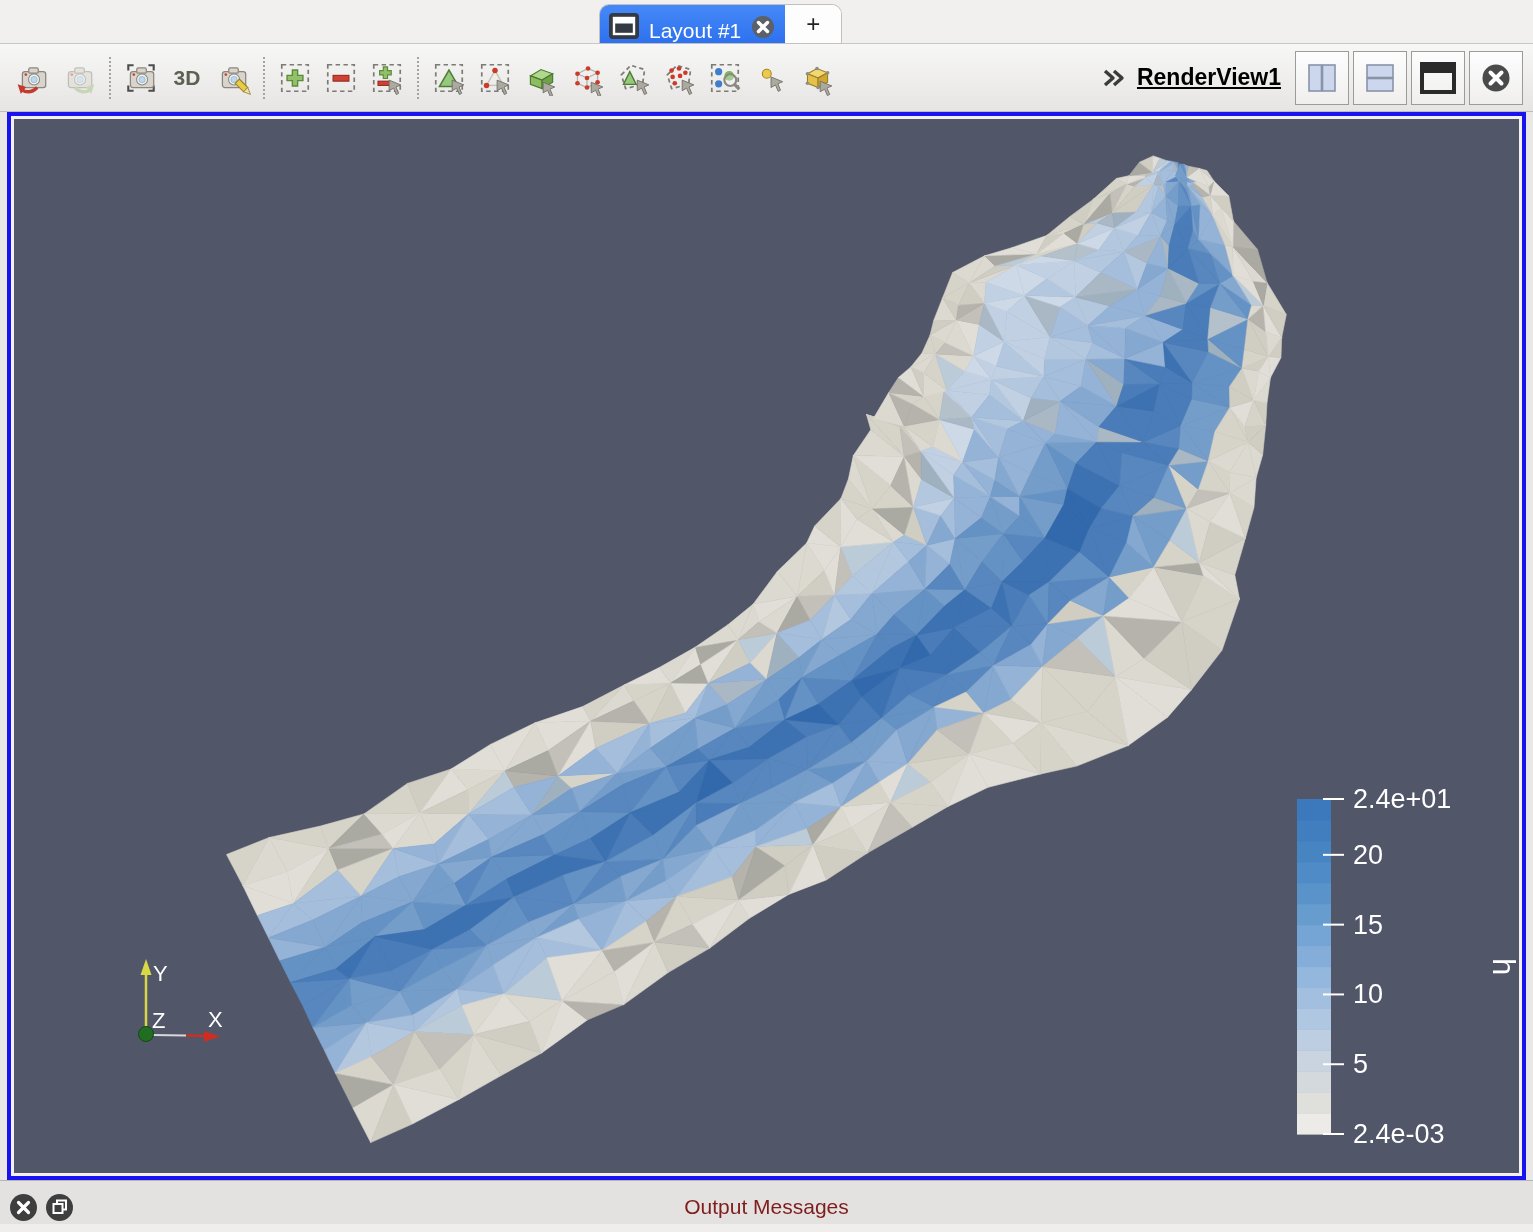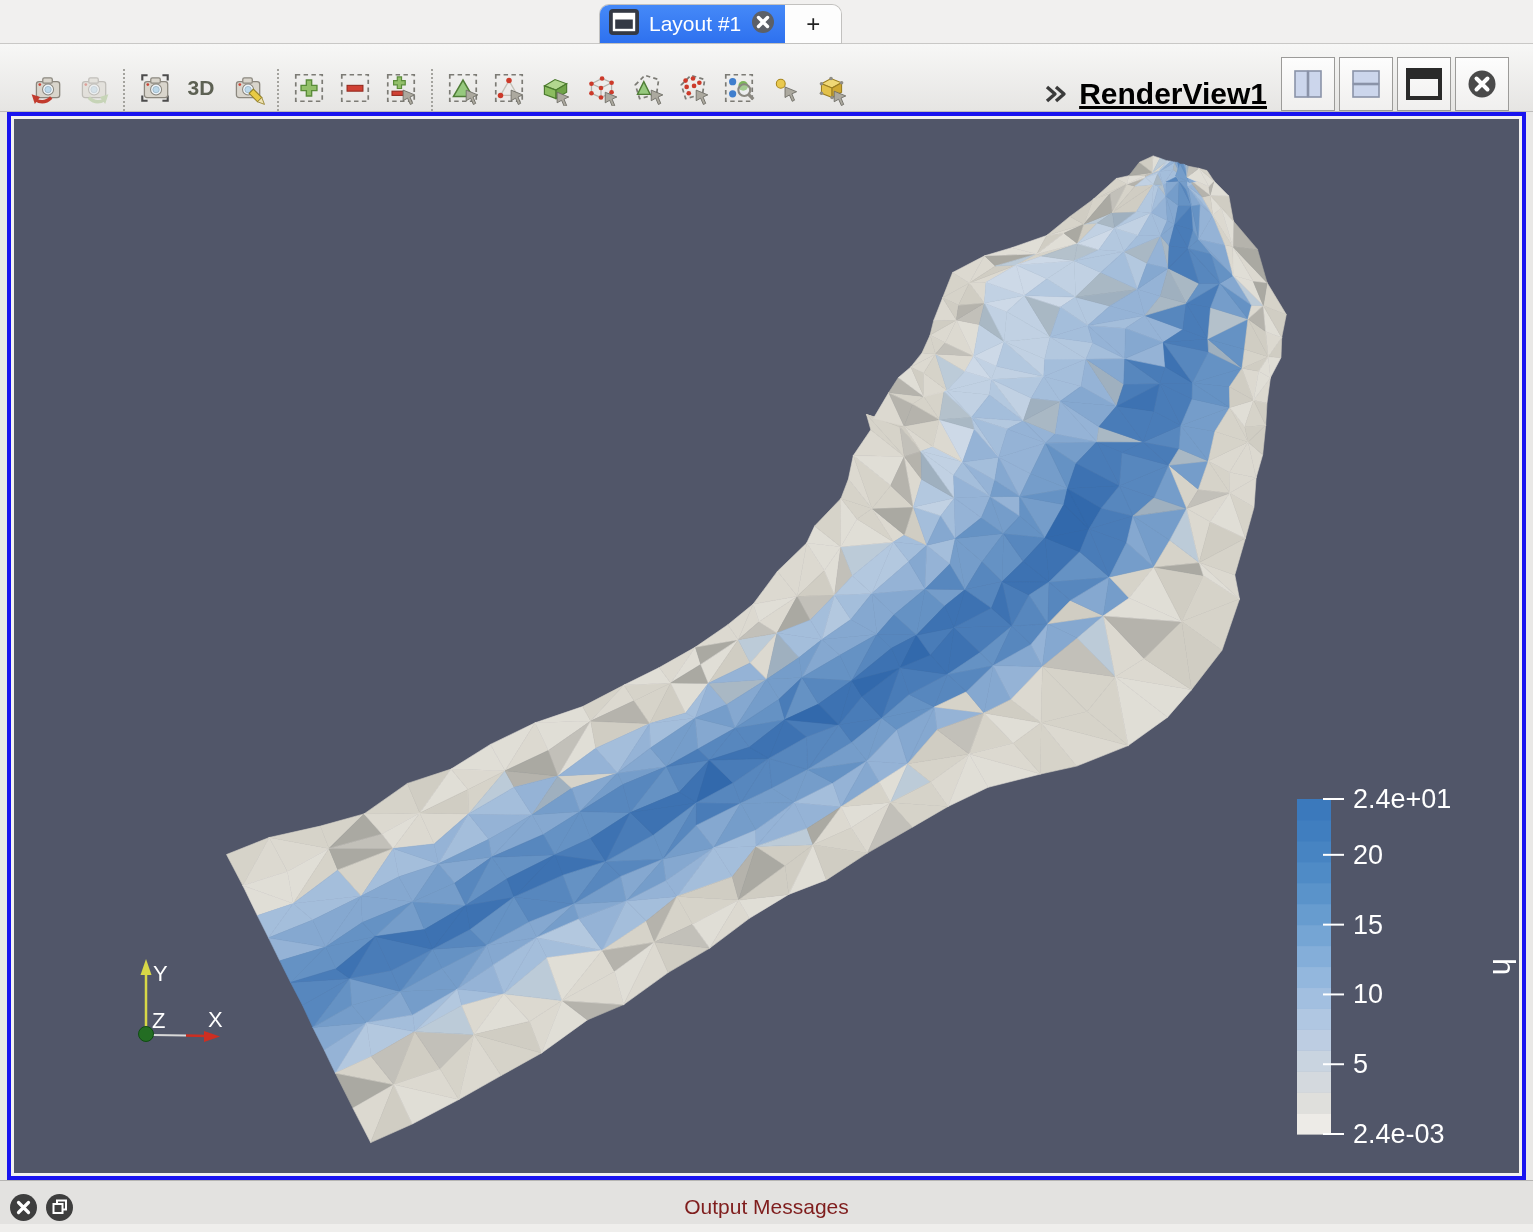--- a/index.html
+++ b/index.html
@@ -1,33 +1,33 @@
 <!DOCTYPE html>
 <html><head>
 <meta charset="utf-8">
 <style>
   html,body{margin:0;padding:0;}
   body{width:1533px;height:1232px;background:#e9e8e6;font-family:"Liberation Sans",sans-serif;overflow:hidden;position:relative;}
   .window{width:1533px;height:1232px;display:flex;flex-direction:column;}
   
   .tab-bar{height:44px;background:#f1f0ef;border-bottom:1px solid #c9c8c6;display:flex;align-items:flex-end;padding-left:600px;box-sizing:border-box;flex:none;}
   .tab-group{display:flex;border-radius:9px 9px 0 0;overflow:hidden;box-shadow:0 0 0 1px #c2c1bf;}
-  .layout-tab{height:38px;background:linear-gradient(#4589f8,#2e71ef);display:flex;align-items:center;gap:10px;padding:0 10px 0 9px;cursor:default;}
+  .layout-tab{height:38px;background:linear-gradient(#4589f8,#2e71ef);display:flex;align-items:flex-end;gap:10px;padding:0 10px 0 9px;cursor:default;}
   .tab-title{color:#fff;font-size:21px;}
   .new-tab{height:38px;width:56px;background:#fdfdfd;display:flex;align-items:center;justify-content:center;font-size:24px;color:#222;}
   
-  .toolbar{height:67px;background:linear-gradient(#f7f7f6,#e6e5e3);border-bottom:1px solid #bdbcba;display:flex;align-items:flex-end;padding:0 24px;flex:none;}
+  .toolbar{height:67px;background:linear-gradient(#f7f7f6,#e6e5e3);border-bottom:1px solid #bdbcba;display:flex;align-items:center;padding:0 10px;flex:none;}
   .tbtn{width:46px;height:46px;border:none;background:transparent;display:flex;align-items:center;justify-content:center;padding:0;}
   .tbtn svg{width:36px;height:36px;}
   .tbtn.dim{opacity:.45;}
   .sep{width:0;height:42px;border-left:2px dotted #a4a39e;margin:0 7px;}
   .btn-3d{font-size:21px;font-weight:bold;color:#5d6153;}
   .tb-spacer{flex:1;}
   .overflow-btn{width:34px;height:34px;border:none;background:transparent;display:flex;align-items:center;justify-content:center;padding:0;}
-  .rv-link{font-weight:bold;text-decoration:underline;font-size:30px;color:#000;margin:0 14px 0 6px;cursor:pointer;}
+  .rv-link{font-weight:bold;text-decoration:underline;font-size:23px;color:#000;margin:0 14px 0 6px;cursor:pointer;}
   .view-btns{display:flex;gap:4px;}
   .vbtn{width:54px;height:54px;border:1px solid #9c9b99;background:linear-gradient(#fdfdfd,#f0efee);display:flex;align-items:center;justify-content:center;padding:0;}
   
   .viewport-frame{margin:0 7px;height:1068px;box-sizing:border-box;border:4px solid #1914ef;background:#f2f1ef;padding:3px;flex:none;}
   .viewport{width:100%;height:100%;background:#515669;position:relative;}
   #scene{position:absolute;inset:0;width:100%;height:100%;display:block;}
   
   .output-dock{height:52px;background:#e3e2e0;border-top:1px solid #b6b5b3;display:flex;align-items:center;padding:0 10px;position:relative;box-shadow:inset 0 -9px 0 #efeeec;flex:none;}
   .dock-title{position:absolute;left:0;right:0;text-align:center;font-size:21px;color:#7f1d1d;}
   .dock-btn{width:27px;height:27px;border-radius:50%;background:#3e3e3e;border:none;display:flex;align-items:center;justify-content:center;margin-right:9px;z-index:1;padding:0;}

